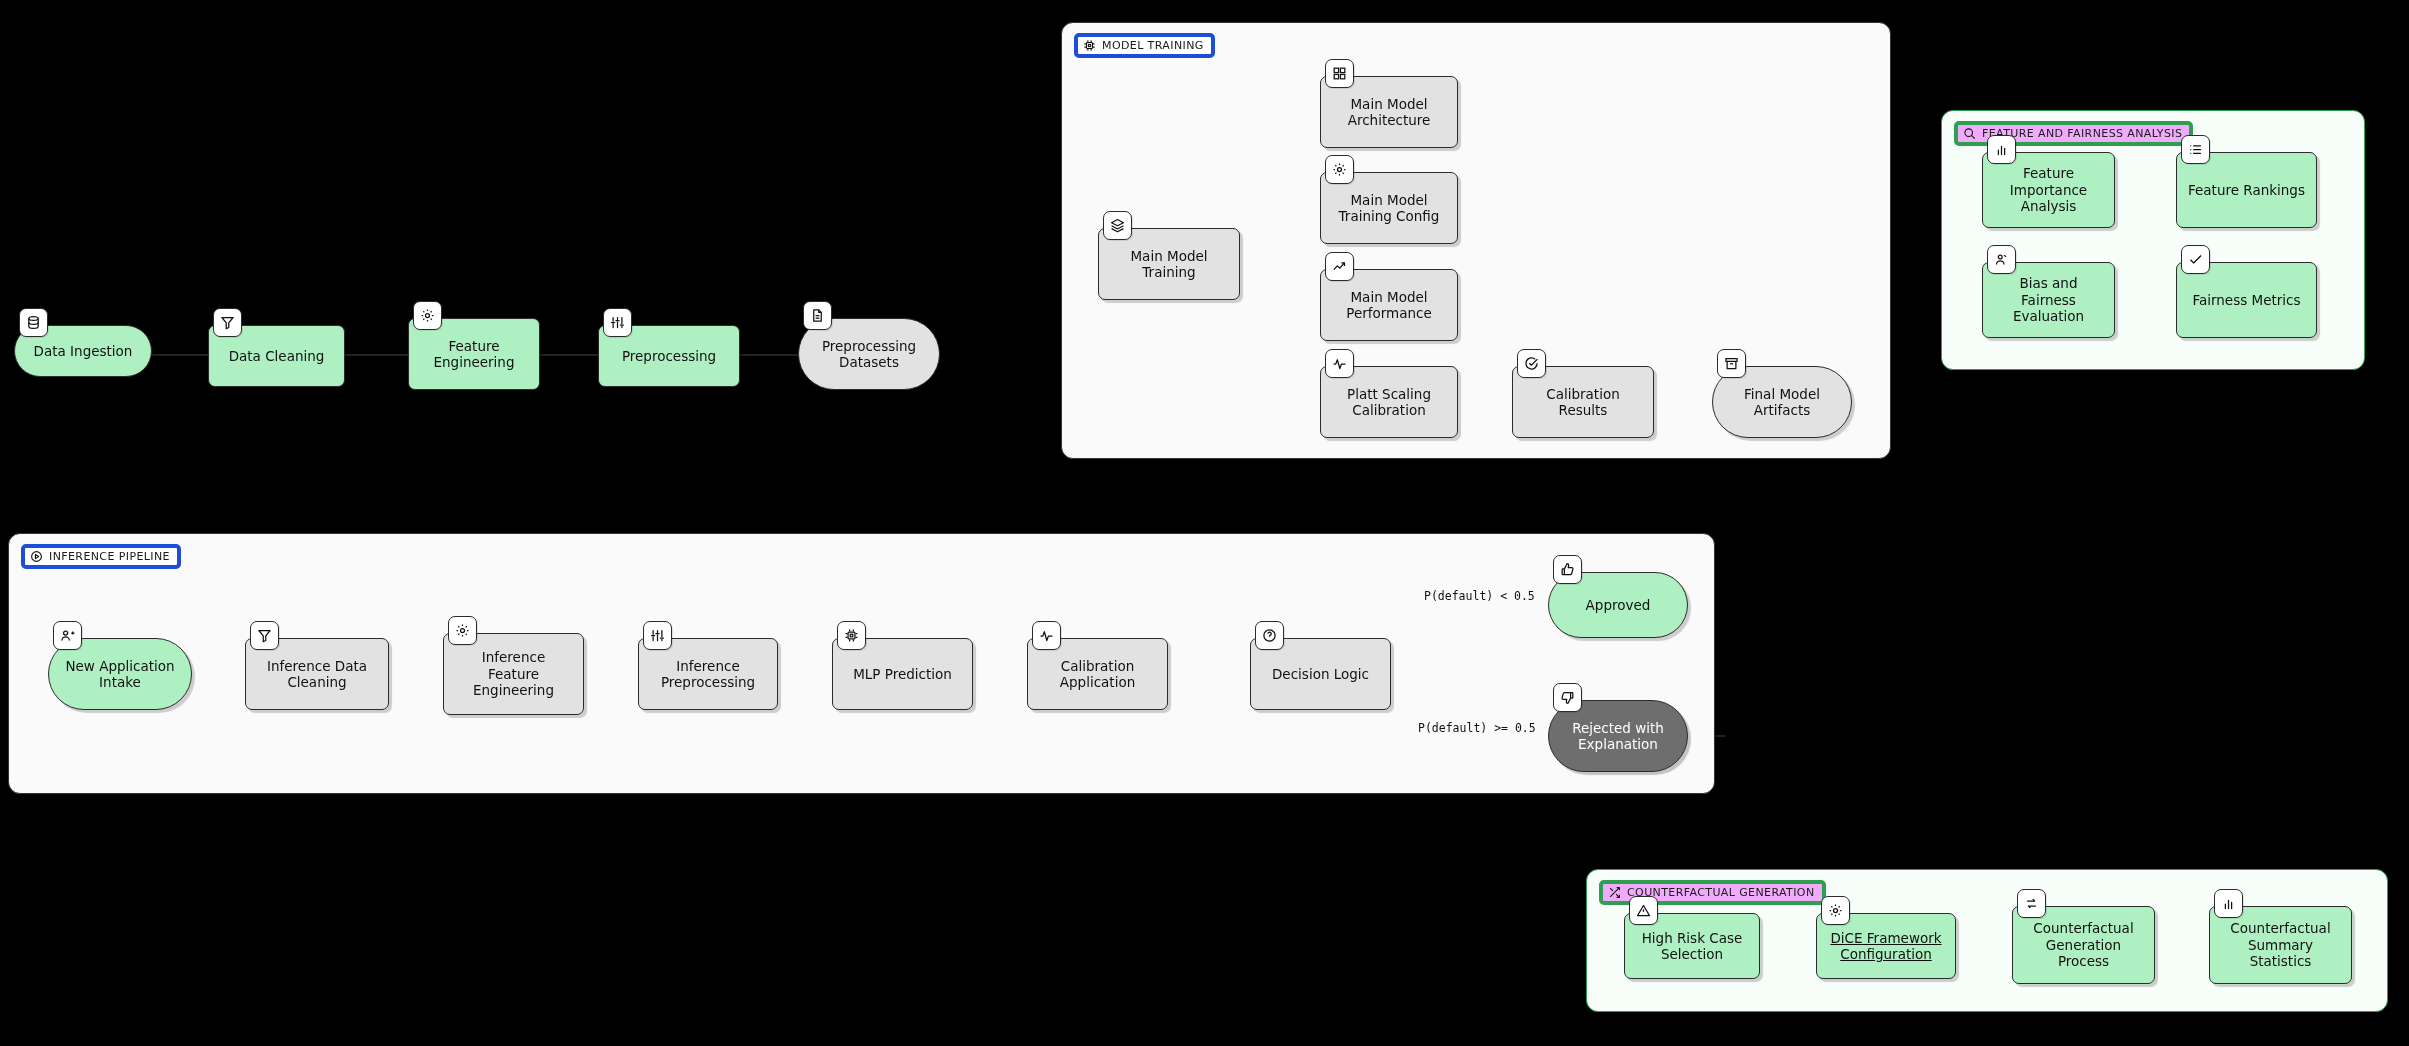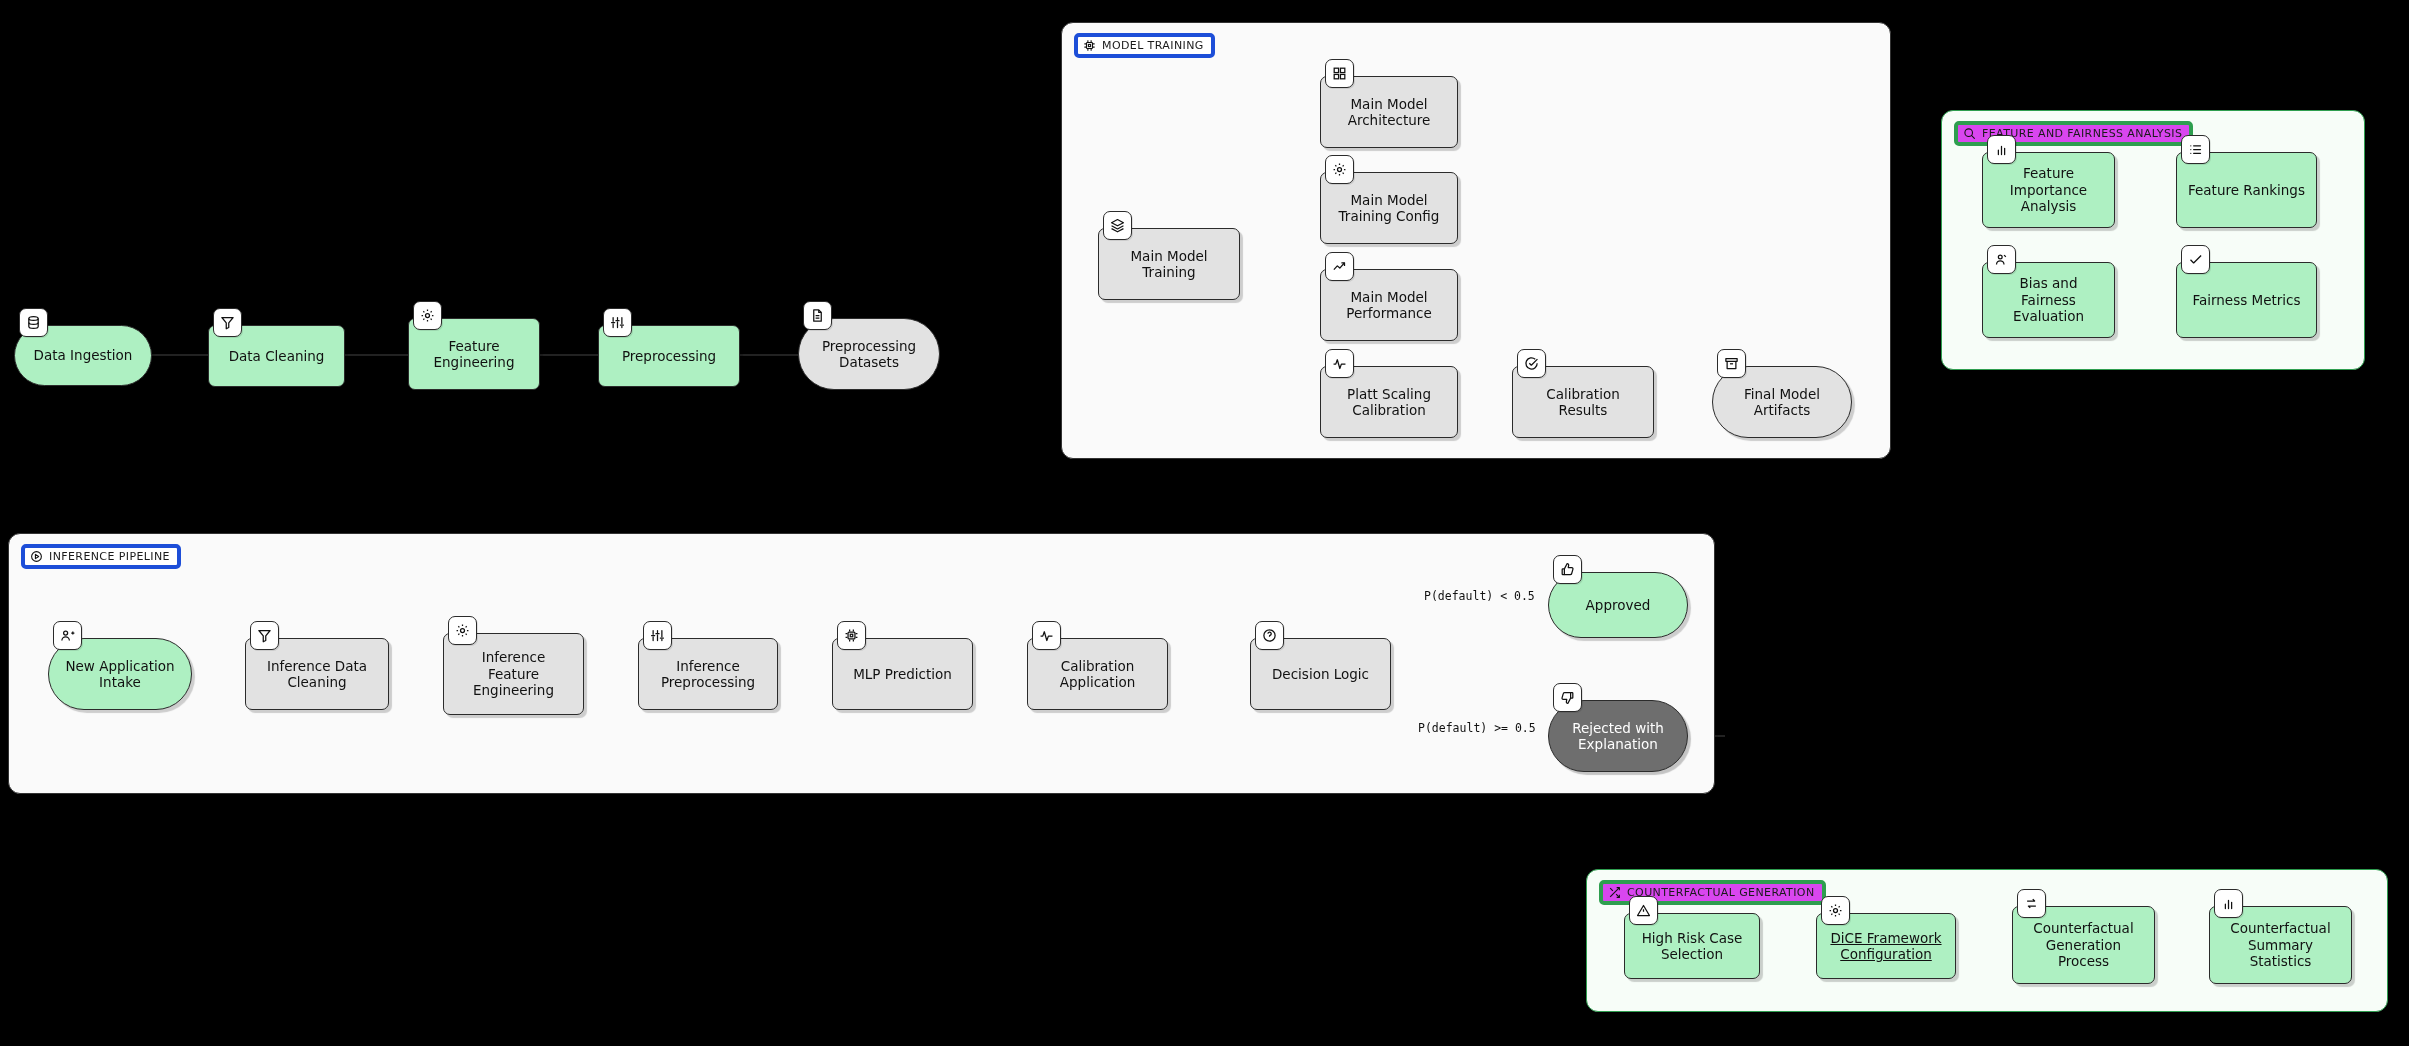--- a/index.html
+++ b/index.html
@@ -12,21 +12,21 @@
   
   .group{position:absolute;border-radius:12px;box-sizing:border-box;}
   .group.neutral{background:#fafafa;border:1.6px solid #333;box-shadow:3px 3px 0 rgba(0,0,0,.12);}
   .group.green{background:#f7fdf8;border:1.6px solid #2e9e4f;box-shadow:3px 3px 0 rgba(0,0,0,.12);}
   .group-label{
     position:absolute;top:10px;left:12px;display:flex;align-items:center;gap:6px;
     background:#fff;border:4px solid #1d4ed8;border-radius:5px;
     padding:2px 7px 2px 5px;font-size:11px;letter-spacing:.4px;color:#1a1a1a;
     white-space:nowrap;line-height:1.2;
   }
-  .group.green .group-label{border-color:#2e9e4f;background:#d946ef;text-align:center;}
+  .group.green .group-label{border-color:#2e9e4f;background:#f0abfc;text-align:center;}
   .group-label svg{display:block;}
 
   
   .node{
     position:absolute;box-sizing:border-box;
     display:flex;align-items:center;justify-content:center;text-align:center;
     font-size:13.5px;line-height:1.22;color:#111;
     border:1.6px solid #2b2b2b;border-radius:7px;
     padding:4px 8px;
   }
@@ -91,21 +91,21 @@
 
     <path d="M1366,660 C1392,660 1385,604 1405,604 L1545,604" marker-end="url(#arw)"></path>
     <path d="M1366,692 C1392,692 1385,736 1405,736 L1545,736" marker-end="url(#arw)"></path>
     <line x1="1687" y1="736" x2="1725" y2="736"></line>
 
     <line x1="1760" y1="945" x2="1815" y2="945" marker-end="url(#arw)"></line>
     <line x1="1956" y1="945" x2="2012" y2="945" marker-end="url(#arw)"></line>
     <line x1="2155" y1="945" x2="2208" y2="945" marker-end="url(#arw)"></line>
   </svg>
 
-  <div class="node stadium green" style="left:14px;top:325px;width:138px;height:61px;">
+  <div class="node stadium green" style="left:14px;top:325px;width:138px;height:52px;">
     <span class="badge">
       <svg width="15" height="15" viewBox="0 0 24 24" fill="none" stroke="#111" stroke-width="2">
         <ellipse cx="12" cy="5.5" rx="7.5" ry="3"></ellipse>
           <path d="M4.5 5.5v13c0 1.7 3.4 3 7.5 3s7.5-1.3 7.5-3v-13"></path>
           <path d="M4.5 12c0 1.7 3.4 3 7.5 3s7.5-1.3 7.5-3"></path>
       </svg>
     </span>
     <span class="lbl">Data Ingestion</span>
   </div>
 

